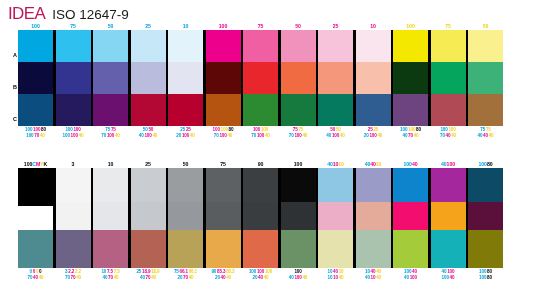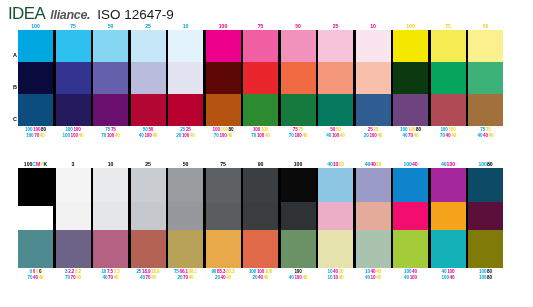--- a/index.html
+++ b/index.html
@@ -20,21 +20,21 @@
     position: absolute;
     left: 8px; top: 4px;
     display: flex; align-items: baseline; gap: 7px;
     height: 20px;
   }
   .logo-idea {
     font-family: "Liberation Sans", sans-serif;
     font-size: 17px;
     font-weight: 400;
     letter-spacing: -0.6px;
-    color: #14532d;
+    color: #be185d;
     line-height: 19px;
   }
   .logo-alliance {
     font-family: "Liberation Sans", sans-serif;
     font-size: 12.5px;
     font-weight: 700;
     font-style: italic;
     color: #555555;
     letter-spacing: -0.3px;
     line-height: 19px;
@@ -118,21 +118,20 @@
     text-align: center; letter-spacing: -0.1px;
   }
 </style>
 </head>
 <body>
 
 <div id="chart">
 
   <div class="header">
     <span class="logo-idea">IDEA</span>
-    <span class="logo-alliance">lliance.</span>
     <span class="logo-std">ISO 12647-9</span>
   </div>
 
   <div class="section" id="sec1">
     <div class="row-labels">
       <span style="top:0px">A</span>
       <span style="top:32px">B</span>
       <span style="top:64px">C</span>
     </div>
     <div class="strip-area" id="sec1-strip">

